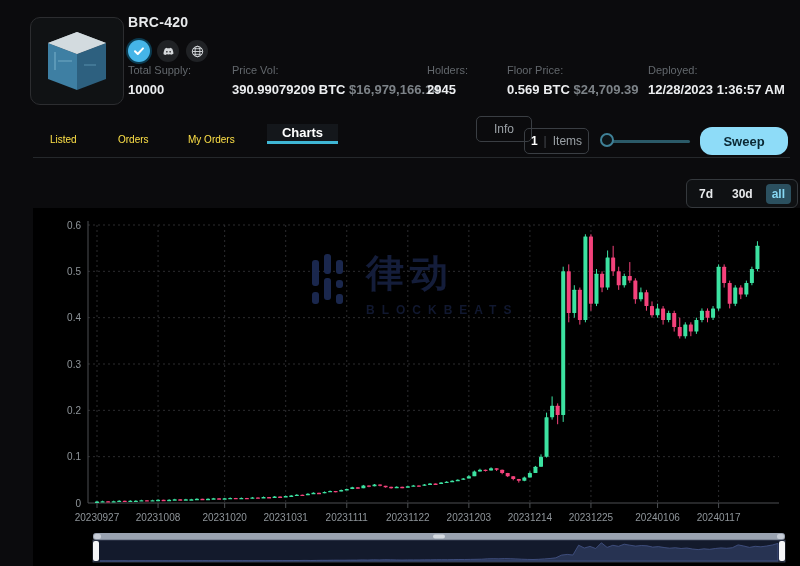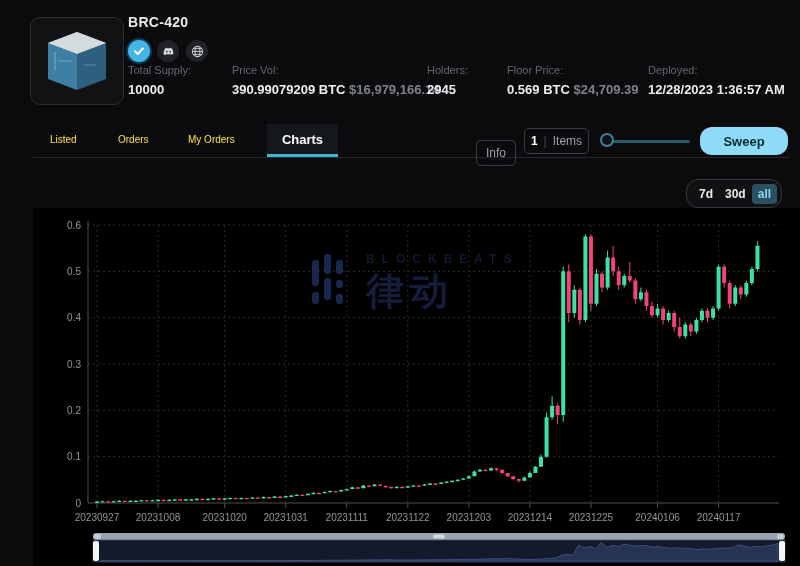--- a/index.html
+++ b/index.html
@@ -12,35 +12,35 @@
   #icon-row{left:128px;top:40px;display:flex;gap:7px;}
   .soc{width:22px;height:22px;border-radius:50%;background:#202225;display:flex;align-items:center;justify-content:center;}
   .soc.verified{background:#45b5e8;box-shadow:0 0 0 2px #0b3c52;}
   .stat{top:64px;}
   .stat .lb{font-size:11px;color:#63686d;margin-bottom:6px;}
   .stat .vl{font-size:13px;color:#eceef0;font-weight:bold;}
   .stat .vl .sub{color:#7d8388;font-weight:bold;}
 
   
   .tab{top:134px;font-size:10px;color:#fde047;cursor:pointer;}
-  #tab-charts-wrap{left:267px;top:124px;width:71px;height:33px;background:#14171b;border-bottom:3px solid #3fb6d4;box-sizing:border-box;display:flex;align-items:center;justify-content:center;}
+  #tab-charts-wrap{left:267px;top:124px;width:71px;height:20px;background:#14171b;border-bottom:3px solid #3fb6d4;box-sizing:border-box;display:flex;align-items:center;justify-content:center;}
   #tab-charts-wrap .tab-active{font-size:13px;color:#fff;font-weight:bold;}
   #toolbar-divider{left:33px;top:157px;width:757px;height:1px;background:#25282b;}
   .pill{border:1px solid #3a3e43;border-radius:5px;background:transparent;box-sizing:border-box;display:flex;align-items:center;justify-content:center;font-size:12px;color:#9aa0a5;}
-  #info-btn{left:476px;top:140px;width:40px;height:26px;}
+  #info-btn{left:476px;top:116px;width:56px;height:26px;}
   #items-box{left:524px;top:128px;width:65px;height:26px;gap:6px;}
   #items-box .cnt{color:#fff;font-weight:bold;}
   #items-box .sep{color:#45494e;}
   #sweep-btn{left:700px;top:127px;width:88px;height:28px;background:#8edcf8;border-radius:12px;display:flex;align-items:center;justify-content:center;font-size:13px;font-weight:bold;color:#0a2833;cursor:pointer;}
   #slider{left:600px;top:133px;width:92px;height:16px;cursor:pointer;}
   #slider .track{position:absolute;left:6px;top:7px;width:84px;height:3px;border-radius:2px;background:#2b5a68;}
   #slider .knob{position:absolute;left:0;top:0;width:14px;height:14px;border-radius:50%;background:#0d1417;border:2px solid #3f8197;box-sizing:border-box;}
 
   
-  #range-box{left:686px;top:179px;width:96px;height:29px;border:1px solid #35393d;border-radius:12px;background:#0f1113;display:flex;align-items:center;justify-content:space-between;padding:0 6px;box-sizing:border-box;}
+  #range-box{left:686px;top:179px;width:112px;height:29px;border:1px solid #35393d;border-radius:6px;background:#0f1113;display:flex;align-items:center;justify-content:space-between;padding:0 6px;box-sizing:border-box;}
   .rng{font-size:12px;color:#e8eaec;font-weight:bold;padding:3px 6px;border-radius:4px;cursor:pointer;}
   .rng.active{background:#2b505f;color:#87d8f3;}
 
   
   #chart-panel{left:33px;top:208px;width:767px;height:358px;background:#000;}
   #watermark{left:277px;top:40px;display:flex;align-items:center;gap:14px;opacity:.95;pointer-events:none;}
   #wm-cn{font-size:38px;font-weight:bold;color:#161f3e;letter-spacing:6px;}
   #wm-en{font-size:12px;color:#121a33;letter-spacing:7px;margin-top:4px;font-weight:bold;}
   svg text.ylab,svg text.xlab{fill:#8f959a;font-size:10px;font-family:"Liberation Sans",sans-serif;}
   svg line.grid{stroke:#2c2c2f;stroke-dasharray:2 3;stroke-width:1;}
@@ -142,22 +142,22 @@
           <rect x="2" y="8" width="7" height="26" rx="3"></rect>
           <rect x="2" y="40" width="7" height="12" rx="3"></rect>
           <rect x="14" y="2" width="7" height="20" rx="3"></rect>
           <rect x="14" y="26" width="7" height="22" rx="3"></rect>
           <rect x="26" y="8" width="7" height="14" rx="3"></rect>
           <rect x="26" y="28" width="7" height="8" rx="3"></rect>
           <rect x="26" y="42" width="7" height="10" rx="3"></rect>
         </g>
       </svg>
       <div>
+        <div id="wm-cn">律动</div>
         <div id="wm-en">BLOCKBEATS</div>
-        <div id="wm-cn">律动</div>
       </div>
     </div>
     <svg id="chart-svg" width="767" height="358" viewBox="0 0 767 358">
         <text x="48" y="298.5" class="ylab" text-anchor="end">0</text>
         <line x1="55" x2="746" y1="248.66666666666666" y2="248.66666666666666" class="grid"></line>
         <text x="48" y="252.16666666666666" class="ylab" text-anchor="end">0.1</text>
         <line x1="55" x2="746" y1="202.33333333333331" y2="202.33333333333331" class="grid"></line>
         <text x="48" y="205.83333333333331" class="ylab" text-anchor="end">0.2</text>
         <line x1="55" x2="746" y1="156" y2="156" class="grid"></line>
         <text x="48" y="159.5" class="ylab" text-anchor="end">0.3</text>

